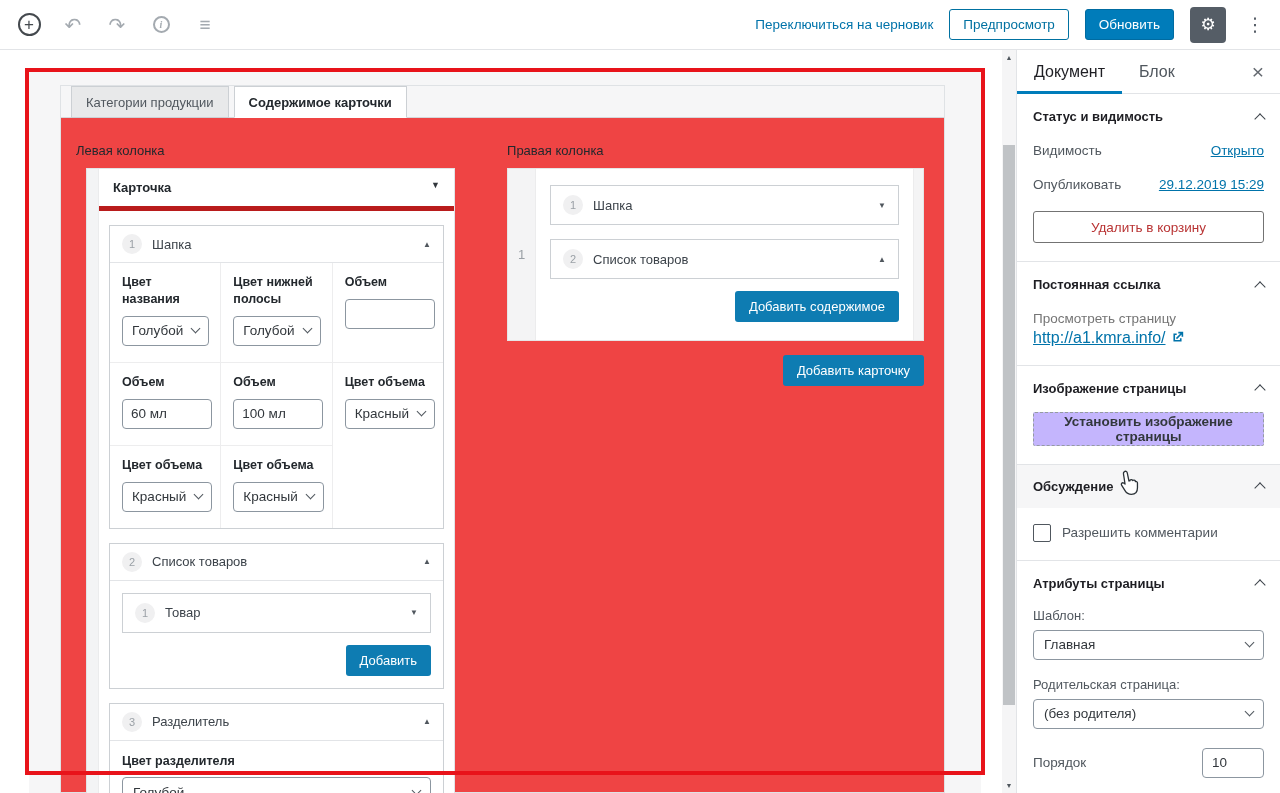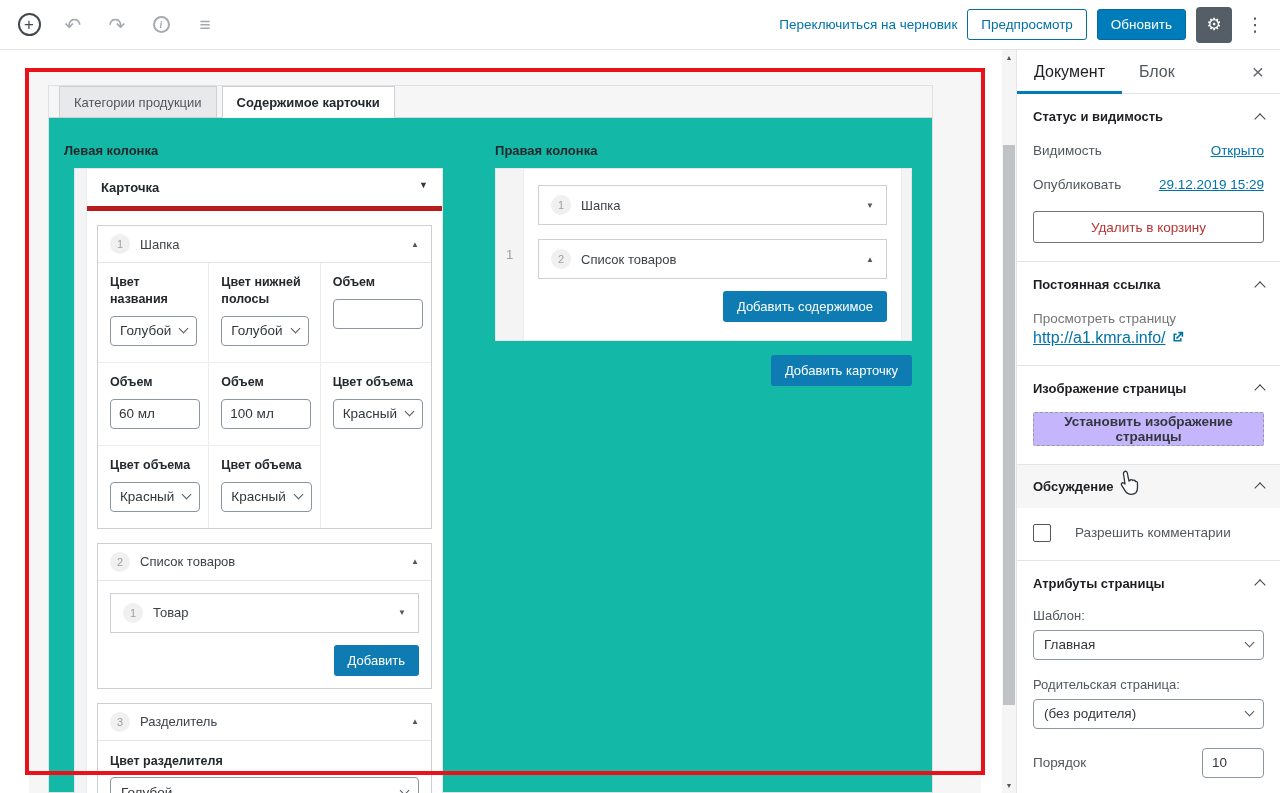--- a/index.html
+++ b/index.html
@@ -7,39 +7,39 @@
   body { font-family:"Liberation Sans",sans-serif; background:#fff; overflow:hidden; position:relative; color:#1e1e23; }
 
   
   .toolbar{position:absolute;top:0;left:0;width:1280px;height:50px;background:#fff;border-bottom:1px solid #e2e4e7;display:flex;align-items:center;padding:0 12px;z-index:60;}
   .tb-left{display:flex;align-items:center;gap:10px;}
   .icon-btn{width:34px;height:34px;display:flex;align-items:center;justify-content:center;background:none;border:none;cursor:pointer;}
   .inserter{width:23px;height:23px;border:2px solid #44494e;border-radius:50%;color:#44494e;font-size:17px;line-height:1;display:flex;align-items:center;justify-content:center;}
   .g-icon{font-size:20px;color:#a4aab0;}
   .info-circle{width:17px;height:17px;border:2px solid #a4aab0;border-radius:50%;color:#a4aab0;font-size:10px;font-style:italic;display:flex;align-items:center;justify-content:center;font-family:"Liberation Serif",serif;font-weight:bold;}
   .list-glyph{font-size:19px;color:#a4aab0;}
-  .tb-right{margin-left:auto;display:flex;align-items:center;gap:10px;}
+  .tb-right{margin-left:auto;display:flex;align-items:center;gap:16px;}
   .link-draft{color:#0073aa;font-size:13.5px;text-decoration:none;cursor:pointer;}
   .btn{font-family:inherit;font-size:13.5px;border-radius:3px;padding:7px 13px;cursor:pointer;}
   .btn-preview{background:#fff;border:1px solid #0071a1;color:#0071a1;}
   .btn-update{background:#007cba;border:1px solid #006ba1;color:#fff;}
   .btn-gear{width:36px;height:36px;background:#555d66;color:#fff;border:none;border-radius:4px;display:flex;align-items:center;justify-content:center;font-size:17px;cursor:pointer;}
   .dots{font-size:19px;color:#555d66;background:none;border:none;width:26px;cursor:pointer;}
 
   
   .canvas{position:absolute;top:50px;left:0;width:1016px;height:743px;background:#fff;overflow:hidden;}
   .content-bg{position:absolute;left:29px;top:22px;width:952px;height:721px;background:#f6f6f7;}
   .annot-rect{position:absolute;left:25px;top:18px;width:960px;height:707px;border:4px solid #e8131a;z-index:40;pointer-events:none;}
 
-  .panel{position:absolute;left:48px;top:35px;width:885px;height:708px;background:#14b8a6;border:1px solid #dfe2e5;}
+  .panel{position:absolute;left:60px;top:35px;width:885px;height:708px;background:#ef4444;border:1px solid #dfe2e5;}
   .tabbar{display:flex;align-items:flex-end;height:32px;background:#f6f6f7;border-bottom:1px solid #d5d8db;padding-left:10px;gap:5px;}
   .tab{padding:8px 14px 7px;font-size:13px;background:#e8e9ea;border:1px solid #ccd0d4;color:#50575e;margin-bottom:-1px;cursor:pointer;}
   .tab.active{background:#fff;border-bottom-color:#fff;font-weight:bold;color:#23282d;}
   .panel-content{padding:25px 20px 0 15px;display:flex;align-items:flex-start;}
-  .col-title{font-weight:bold;font-size:13px;color:#23282d;}
+  .col-title{font-weight:normal;font-size:13px;color:#23282d;}
 
   
   .col-left{width:383px;}
   .acf-card{margin-left:10px;margin-top:10px;display:flex;border:1px solid #e2e4e7;background:#fff;}
   .card-gutter{width:12px;background:#f3f4f5;border-right:1px solid #ebeced;}
   .card-main{flex:1;}
   .card-header{display:flex;align-items:flex-start;padding:11px 14px;border-bottom:5px solid #b91c1c;font-weight:bold;font-size:13px;color:#23282d;cursor:pointer;}
   .tri{margin-left:auto;font-size:9px;color:#32373c;}
   .card-body{padding:14px 10px;}
   .acf-section{border:1px solid #ccd0d4;margin-bottom:14px;background:#fff;}
@@ -91,21 +91,21 @@
   .chev-up{width:8px;height:8px;border-left:1.8px solid #3c434a;border-top:1.8px solid #3c434a;transform:rotate(45deg);margin-top:4px;}
   .sb-row{display:flex;justify-content:space-between;margin-top:19px;font-size:13.5px;align-items:center;}
   .sb-label{color:#50575e;}
   .sb-link{color:#0073aa;text-decoration:underline;cursor:pointer;}
   .btn-trash{margin-top:19px;width:100%;height:32px;background:#fff;border:1px solid #737373;color:#b93434;border-radius:3px;font-size:13.5px;font-family:inherit;cursor:pointer;}
   .sb-text{margin-top:17px;color:#757575;font-size:13.5px;line-height:1.45;}
   .link-line{display:flex;align-items:center;gap:5px;}
   .btn-dashed{margin-top:16px;width:100%;height:34px;background:#c4b5fd;border:1px dashed #949ba1;color:#32373c;font-size:13.5px;border-radius:2px;font-family:inherit;cursor:pointer;font-weight:bold;}
   .sb-panel.discussion{padding:0 0 18px;}
   .band{padding:14px 16px;background:#f6f6f7;display:flex;align-items:center;justify-content:space-between;position:relative;cursor:pointer;}
-  .cb-row{margin:16px 16px 0;display:flex;align-items:center;gap:24px;}
+  .cb-row{margin:16px 16px 0;display:flex;align-items:center;gap:11px;}
   .cb{width:18px;height:18px;border:1.5px solid #50575e;border-radius:2px;background:#fff;flex:none;cursor:pointer;}
   .cb-label{font-size:13.5px;color:#50575e;}
   .attr-label{margin:17px 0 7px;font-size:13px;color:#50575e;}
   .order-input{width:62px;height:30px;border:1px solid #8c96a0;border-radius:4px;padding:0 9px;font-size:13.5px;font-family:inherit;color:#32373c;}
   .cursor-svg{position:absolute;left:101px;top:5px;}
 </style>
 </head>
 <body>
 
 <header class="toolbar">

